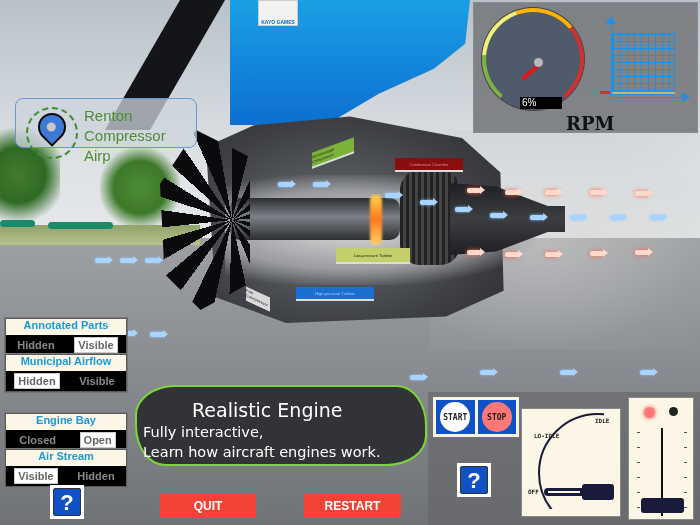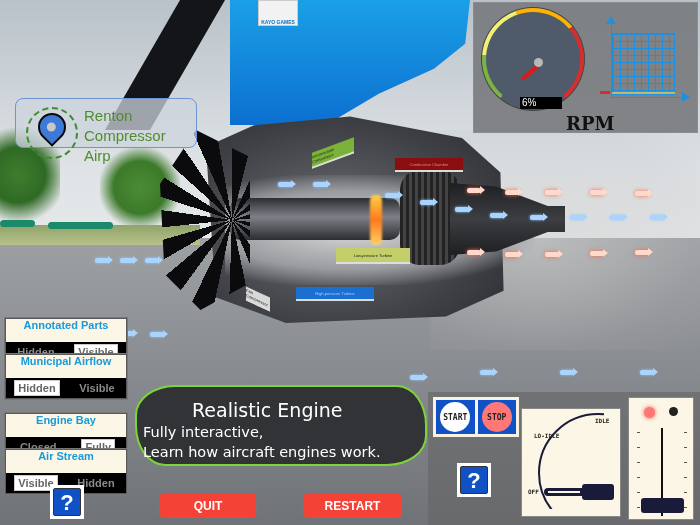--- a/index.html
+++ b/index.html
@@ -43,21 +43,21 @@
 .gauge-readout{position:absolute;left:38px;top:89px;width:42px;height:12px;background:#000;color:#fff;font-size:10px;line-height:12px;padding-left:2px}
 .grid{position:absolute;left:138px;top:30px;width:63px;height:62px;border:1px solid #1e90e0;background-image:linear-gradient(#1e90e0 1px,transparent 1px),linear-gradient(90deg,#1e90e0 1px,transparent 1px);background-size:7px 7px}
 .axis-y{position:absolute;left:137px;top:20px;width:1px;height:75px;background:#1e90e0}
 .axis-y::before{content:"";position:absolute;left:-5px;top:-7px;border-bottom:8px solid #1e90e0;border-left:5.5px solid transparent;border-right:5.5px solid transparent}
 .axis-x{position:absolute;left:137px;top:94px;width:72px;height:1px;background:#1e90e0}
 .axis-x::after{content:"";position:absolute;right:-7px;top:-5px;border-left:8px solid #1e90e0;border-top:5.5px solid transparent;border-bottom:5.5px solid transparent}
 .rpm-trace{position:absolute;left:138px;top:89px;width:63px;height:2px;background:#c9b66a}
 .rpm-marker{position:absolute;left:126px;top:88px;width:10px;height:3px;background:#d32f2f}
 .rpm-label{position:absolute;left:92px;top:110px;font-family:"DejaVu Serif",serif;font-weight:bold;font-size:18px;color:#111}
 .toggle-panel{position:absolute;width:124px;background:#5a5a5a;border:1px solid #777;padding:1px}
-.toggle-title{background:#fbf6e6;color:#1a9ad8;font-weight:bold;font-size:11px;text-align:center;height:23px;line-height:13px}
+.toggle-title{background:#fbf6e6;color:#1a9ad8;font-weight:bold;font-size:11px;text-align:center;height:16px;line-height:13px}
 .toggle-row{background:#000;height:20px;display:flex;align-items:center;justify-content:space-around;font-size:11px;font-weight:bold;color:#8a8a8a}
 .toggle-row span{padding:0 3px;line-height:14px}
 .toggle-row .on{background:#fff;color:#666;border:1px solid #ccc}
 .help-btn{position:absolute;width:34px;height:34px;background:#fff;padding:3px}
 .help-btn div{width:100%;height:100%;background:#1052c5;border:1px solid #333;color:#fff;font-weight:bold;font-size:22px;text-align:center;line-height:28px;border-radius:2px}
 .cloud{position:absolute;left:135px;top:385px;width:292px;height:81px;background:#323336;border:2px solid #7dd43a;border-radius:40px 30px 40px 30px / 30px 40px 30px 40px}
 .cloud-title{position:absolute;left:55px;top:12px;font-family:"DejaVu Sans",sans-serif;font-size:19px;color:#fff}
 .cloud-line{position:absolute;left:6px;font-family:"DejaVu Sans",sans-serif;font-size:14.5px;color:#fff}
 .red-btn{position:absolute;height:25px;background:#f44336;border:1px solid #777;border-radius:3px;color:#fff;font-weight:bold;font-size:12px;text-align:center;line-height:24px}
 .ctrl-bg{position:absolute;left:428px;top:392px;width:272px;height:133px;background:rgba(100,100,102,.6)}
@@ -177,21 +177,21 @@
   <div class="toggle-title">Municipal Airflow</div>
   <div class="toggle-row">
     <span class="on">Hidden</span>
     <span>Visible</span>
   </div>
 </div>
 <div class="toggle-panel" style="left:4px;top:412px">
   <div class="toggle-title">Engine Bay</div>
   <div class="toggle-row">
     <span>Closed</span>
-    <span class="on">Fully</span>
+    <span class="on">Open</span>
   </div>
 </div>
 <div class="toggle-panel" style="left:4px;top:448px">
   <div class="toggle-title">Air Stream</div>
   <div class="toggle-row">
     <span class="on">Visible</span>
     <span>Hidden</span>
   </div>
 </div>
 <div class="help-btn" style="left:50px;top:485px">

